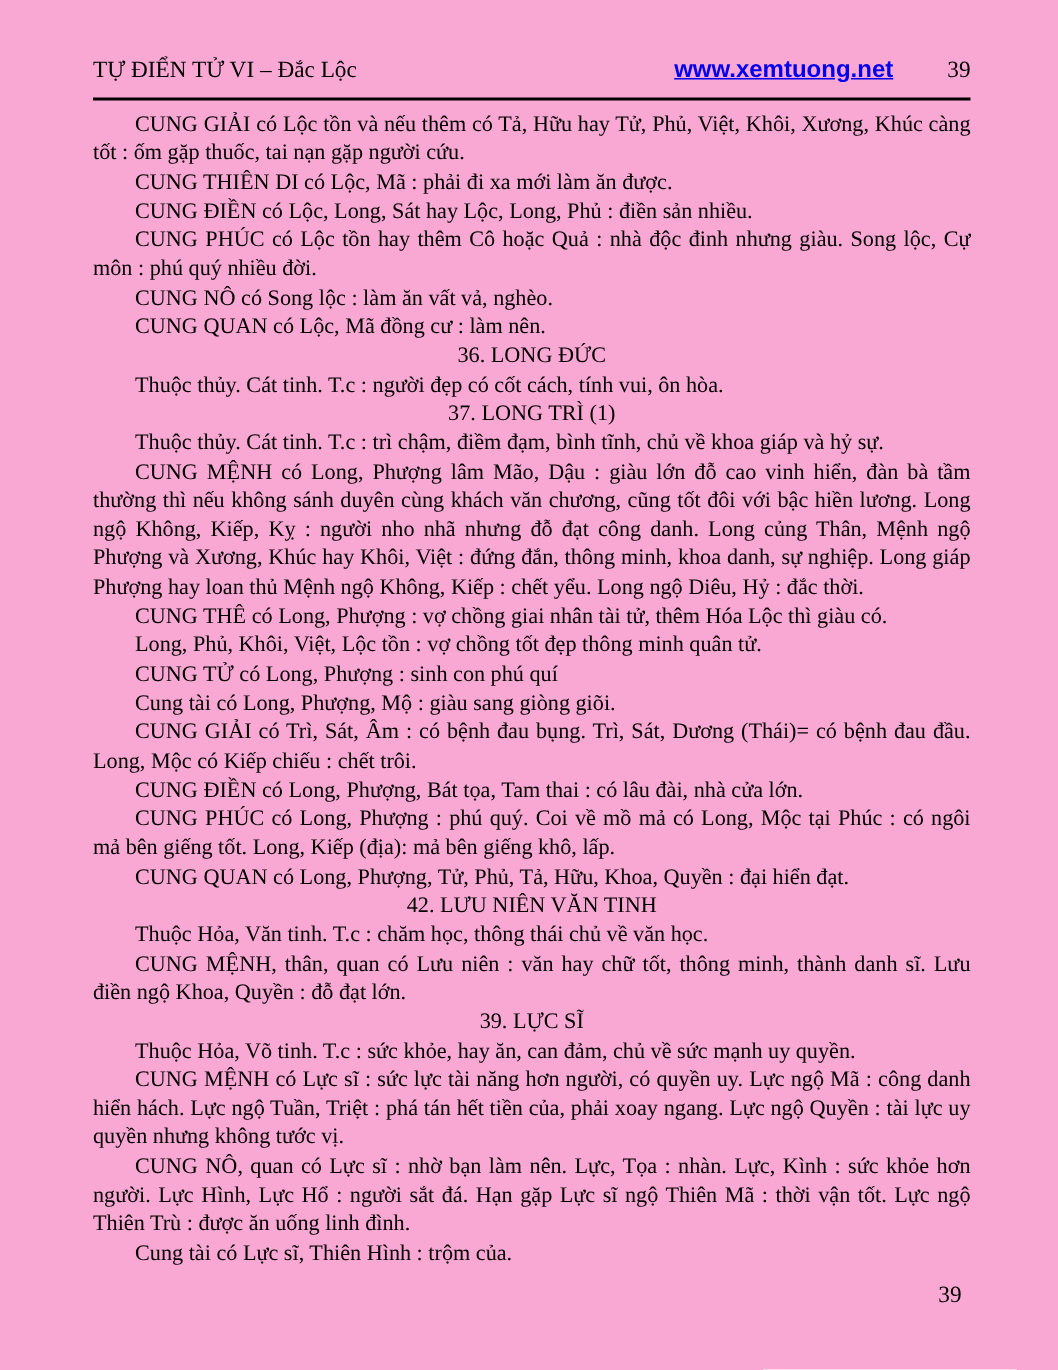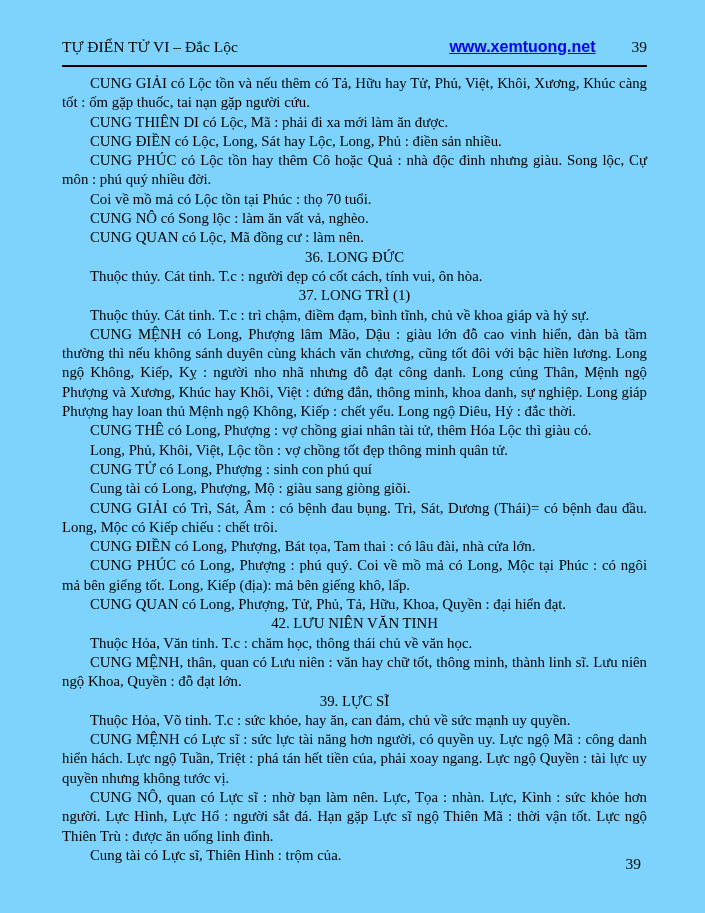--- a/index.html
+++ b/index.html
@@ -4,21 +4,21 @@
 <style>
   html, body {
     margin: 0;
     padding: 0;
     background: #ffffff;
   }
   .page {
     position: relative;
     width: 705px;
     height: 913px;
-    background: #7dd3fc;
+    background: #f9a8d4;
     box-sizing: border-box;
     padding: 38px 58px 0 62px;
     font-family: "Liberation Serif", "DejaVu Serif", serif;
     font-size: 14.8px;
     color: #000000;
     overflow: hidden;
   }
   .header {
     display: flex;
     justify-content: space-between;
@@ -82,39 +82,38 @@
       <a class="header-link" style="color: rgb(0, 0, 238);">www.xemtuong.net</a>
       <span class="header-pagenum">39</span>
     </span>
   </div>
   <hr class="header-divider">
   <div class="doc-body" id="doc-body">
       <p class="para">CUNG GIẢI có Lộc tồn và nếu thêm có Tả, Hữu hay Tử, Phủ, Việt, Khôi, Xương, Khúc càng tốt : ốm gặp thuốc, tai nạn gặp người cứu.</p>
       <p class="para">CUNG THIÊN DI có Lộc, Mã : phải đi xa mới làm ăn được.</p>
       <p class="para">CUNG ĐIỀN có Lộc, Long, Sát hay Lộc, Long, Phủ : điền sản nhiều.</p>
       <p class="para">CUNG PHÚC có Lộc tồn hay thêm Cô hoặc Quả : nhà độc đinh nhưng giàu. Song lộc, Cự môn : phú quý nhiều đời.</p>
-      <p class="para">Coi về mồ mả có Lộc tồn tại Phúc : thọ 70 tuổi.</p>
       <p class="para">CUNG NÔ có Song lộc : làm ăn vất vả, nghèo.</p>
       <p class="para">CUNG QUAN có Lộc, Mã đồng cư : làm nên.</p>
       <div class="heading">36. LONG ĐỨC</div>
       <p class="para">Thuộc thủy. Cát tinh. T.c : người đẹp có cốt cách, tính vui, ôn hòa.</p>
       <div class="heading">37. LONG TRÌ (1)</div>
       <p class="para">Thuộc thủy. Cát tinh. T.c : trì chậm, điềm đạm, bình tĩnh, chủ về khoa giáp và hỷ sự.</p>
       <p class="para">CUNG MỆNH có Long, Phượng lâm Mão, Dậu : giàu lớn đỗ cao vinh hiển, đàn bà tầm thường thì nếu không sánh duyên cùng khách văn chương, cũng tốt đôi với bậc  hiền lương. Long ngộ Không, Kiếp, Kỵ : người nho nhã nhưng đỗ đạt công danh. Long củng Thân, Mệnh ngộ Phượng và Xương, Khúc hay Khôi, Việt : đứng đắn, thông minh, khoa danh, sự nghiệp. Long giáp Phượng hay loan thủ Mệnh ngộ Không, Kiếp : chết yểu. Long ngộ Diêu, Hỷ : đắc thời.</p>
       <p class="para">CUNG THÊ có Long, Phượng : vợ chồng giai nhân tài tử, thêm Hóa Lộc thì giàu có.</p>
       <p class="para">Long, Phủ, Khôi, Việt, Lộc tồn : vợ chồng tốt đẹp thông minh quân tử.</p>
       <p class="para">CUNG TỬ có Long, Phượng : sinh con phú quí</p>
       <p class="para">Cung tài có Long, Phượng, Mộ : giàu sang giòng giõi.</p>
       <p class="para">CUNG GIẢI có Trì, Sát, Âm : có bệnh đau bụng. Trì, Sát, Dương (Thái)= có bệnh đau đầu. Long, Mộc có Kiếp chiếu : chết trôi.</p>
       <p class="para">CUNG ĐIỀN có Long, Phượng, Bát tọa, Tam thai : có lâu đài, nhà cửa lớn.</p>
       <p class="para">CUNG PHÚC có Long, Phượng : phú quý. Coi về mồ mả có Long, Mộc tại Phúc : có ngôi mả bên giếng tốt. Long, Kiếp (địa): mả bên giếng khô, lấp.</p>
       <p class="para">CUNG QUAN có Long, Phượng, Tử, Phủ, Tả, Hữu, Khoa, Quyền : đại hiển đạt.</p>
       <div class="heading">42. LƯU NIÊN VĂN TINH</div>
       <p class="para">Thuộc Hỏa, Văn tinh. T.c : chăm học, thông thái chủ về văn học.</p>
-      <p class="para">CUNG MỆNH, thân, quan có Lưu niên : văn hay chữ tốt, thông minh, thành linh sĩ. Lưu niên ngộ Khoa, Quyền : đỗ đạt lớn.</p>
+      <p class="para">CUNG MỆNH, thân, quan có Lưu niên : văn hay chữ tốt, thông minh, thành danh sĩ. Lưu điền ngộ Khoa, Quyền : đỗ đạt lớn.</p>
       <div class="heading">39. LỰC SĨ</div>
       <p class="para">Thuộc Hỏa, Võ tinh. T.c : sức khỏe, hay ăn, can đảm, chủ về sức mạnh uy quyền.</p>
       <p class="para">CUNG MỆNH có Lực sĩ : sức lực tài năng hơn người, có quyền uy. Lực ngộ Mã : công danh hiển hách. Lực ngộ Tuần, Triệt : phá tán hết tiền của, phải xoay ngang. Lực ngộ Quyền : tài lực uy quyền nhưng không tước vị.</p>
       <p class="para">CUNG NÔ, quan có Lực sĩ : nhờ bạn làm nên. Lực, Tọa : nhàn. Lực, Kình : sức khỏe hơn người. Lực Hình, Lực Hổ : người sắt đá. Hạn gặp Lực sĩ ngộ Thiên Mã : thời vận tốt. Lực ngộ Thiên Trù : được ăn uống linh đình.</p>
       <p class="para">Cung tài có Lực sĩ, Thiên Hình : trộm của.</p>
     </div>
   <div class="footer">39</div>
 </div>
 
 </body></html>

